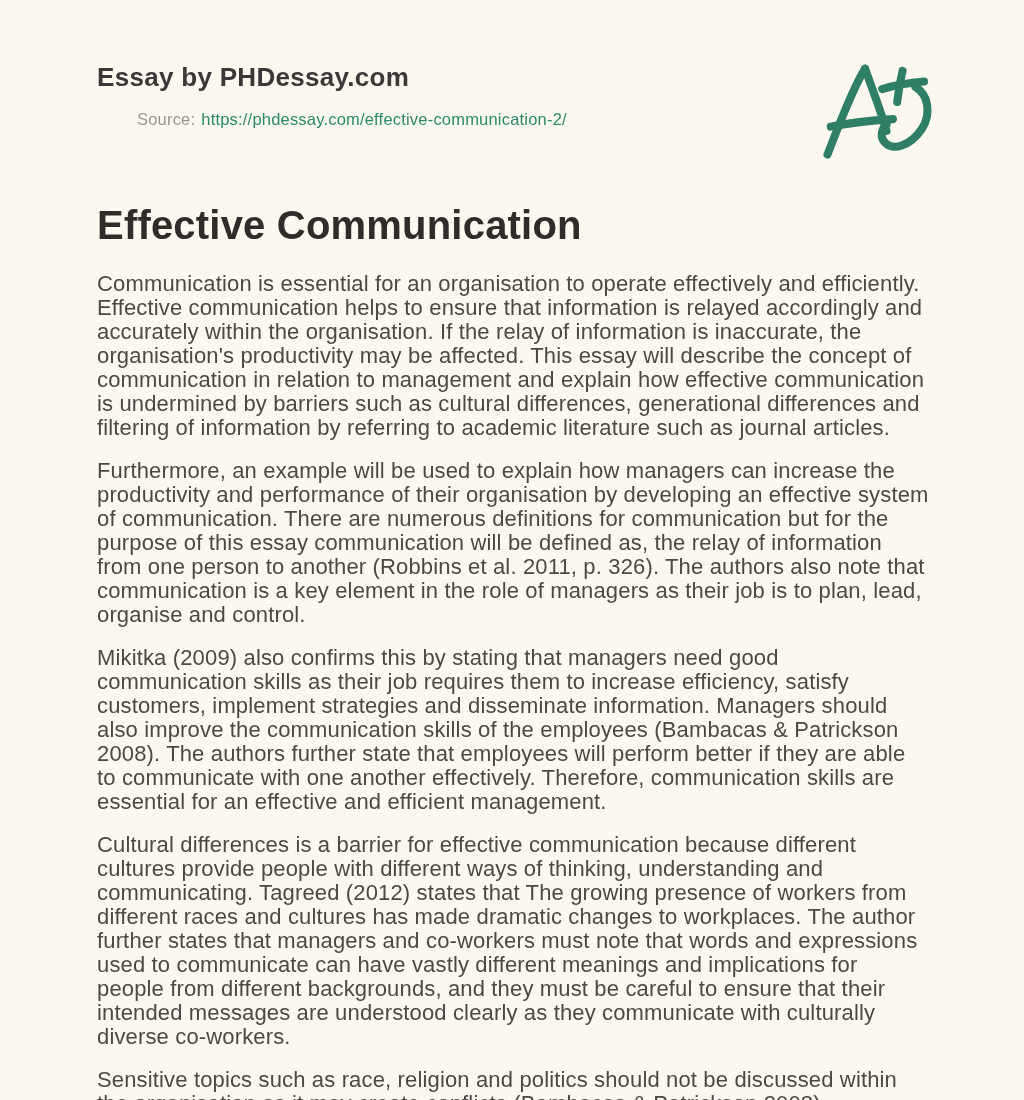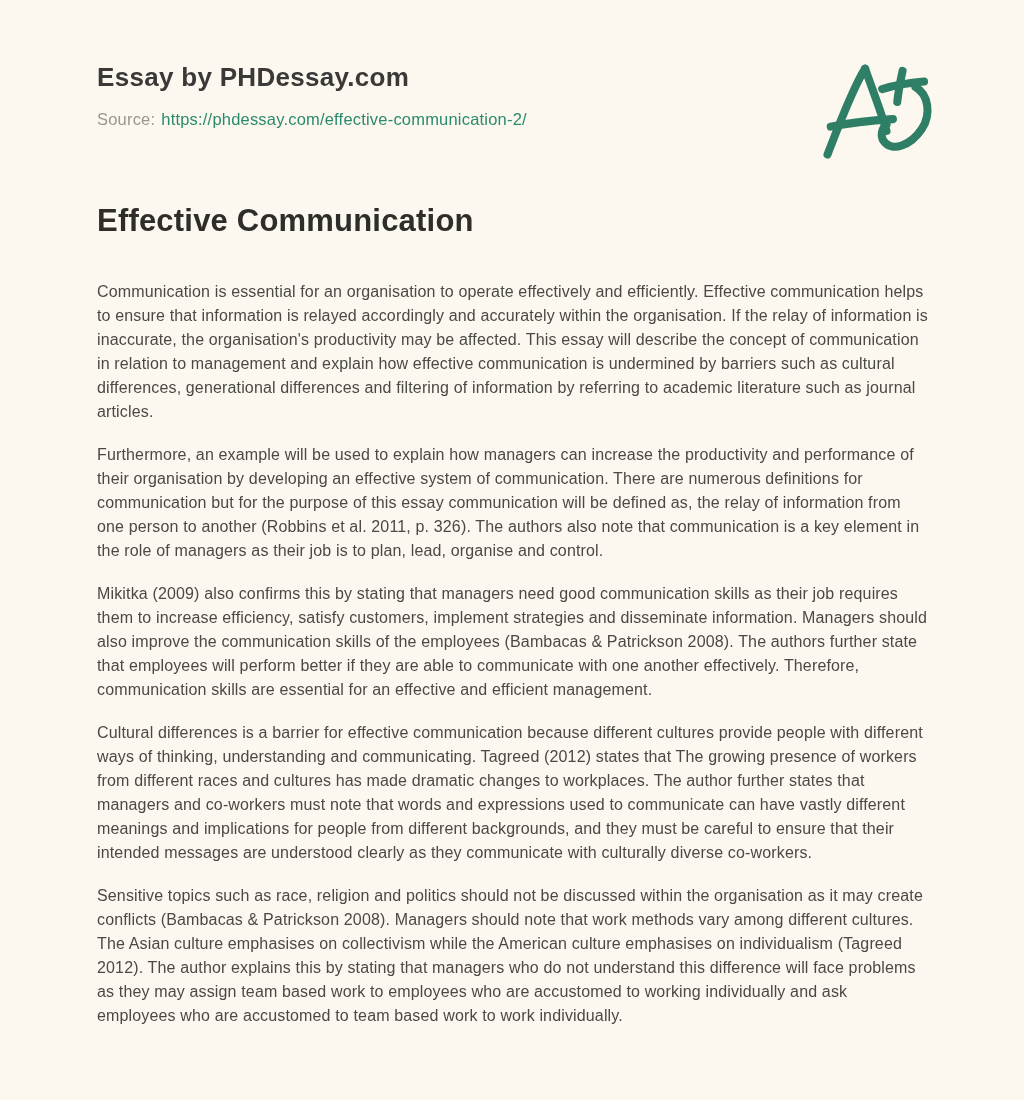--- a/index.html
+++ b/index.html
@@ -24,20 +24,21 @@
   .byline {
     font-size: 26px;
     font-weight: 700;
     color: #3a3937;
     letter-spacing: 0.3px;
     margin-bottom: 17px;
   }
   .source-row {
     font-size: 16.5px;
     letter-spacing: 0.2px;
+    margin-left: 40px;
   }
   .source-label {
     color: #9a968e;
     margin-right: 6px;
   }
   .source-link {
     color: var(--accent);
     text-decoration: none;
     cursor: pointer;
   }
@@ -45,29 +46,29 @@
     position: absolute;
     left: 820px;
     top: 58px;
     width: 118px;
     height: 104px;
     color: var(--logo);
   }
   .logo svg { width: 100%; height: 100%; }
   .title {
     margin-top: 74px;
-    margin-bottom: 41px;
-    font-size: 31px;
+    margin-bottom: 24px;
+    font-size: 40px;
     font-weight: 700;
     color: #2e2d2a;
     letter-spacing: 0.2px;
   }
   .content { width: 832px; }
   .content p {
-    font-size: 16px;
+    font-size: 22px;
     line-height: 24px;
     color: #4b4946;
     letter-spacing: 0.15px;
     margin-bottom: 19px;
   }
 </style>
 </head>
 <body>
 
 <div class="page">

